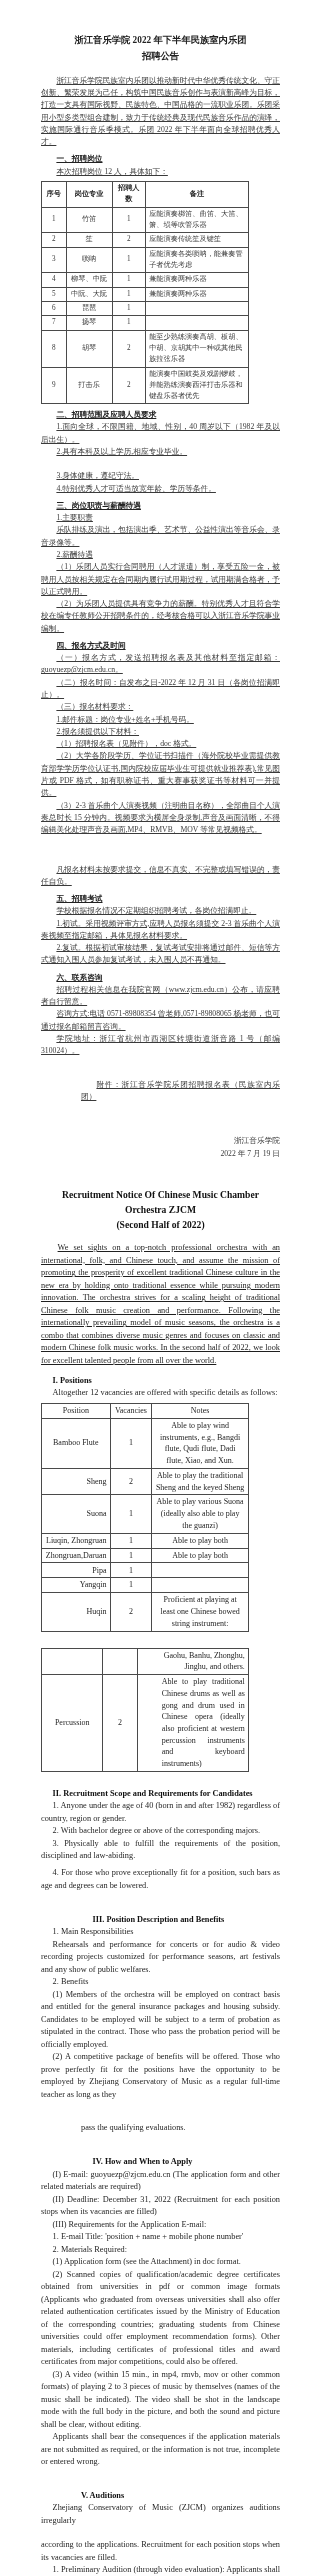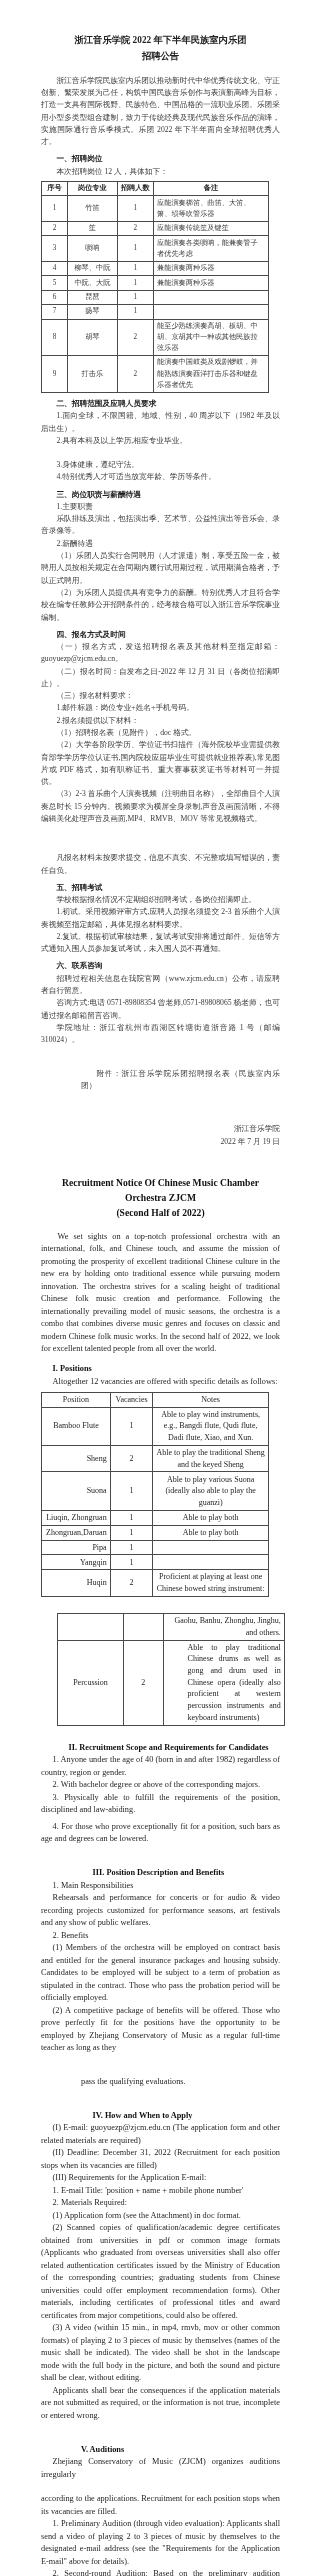--- a/index.html
+++ b/index.html
@@ -3,33 +3,33 @@
 <meta charset="utf-8">
 <style>
   html,body{margin:0;padding:0;background:#ffffff;}
   body{width:320px;font-family:"Liberation Serif","DejaVu Serif",serif;color:#333;}
   .page{box-sizing:border-box;width:320px;min-height:2576px;padding:33px 40px 48px 41px;background:#fff;}
   p{margin:0;}
   
   .cn{font-size:7.7px;line-height:12.3px;text-align:justify;color:#3a3a3a;}
   .cn-title{font-size:9.3px;line-height:15.5px;font-weight:bold;text-align:center;color:#222;}
   .cn-h{font-weight:bold;color:#222;margin-top:4.8px;}
-  .ind{text-indent:2em;}
+  .ind{text-indent:2em;text-decoration:underline;}
   .ind1{text-indent:1.4em;}
   .r{text-align:right;}
   
   .en{font-size:8.3px;line-height:12.5px;text-align:justify;color:#1f1f1f;}
   .en-title{font-size:9.6px;line-height:15px;font-weight:bold;text-align:center;color:#111;}
   .en-h{font-weight:bold;color:#111;margin-top:5.3px;}
   
-  .pb25{margin-top:30px;} .pb30{margin-top:16px;margin-left:16px;} .pb40{margin-top:21.3px;margin-left:40px;}
+  .pb25{margin-top:30px;} .pb30{margin-top:16px;} .pb40{margin-top:21.3px;margin-left:40px;}
   .pb50{margin-top:27px;} .pb55{margin-top:12px;}
   .mt8{margin-top:4.3px;} .mt14{margin-top:7.5px;} .mt20{margin-top:10.7px;}
   
-  table{border-collapse:collapse;width:228px;margin:3.2px 0 4.3px 0;}
+  table{border-collapse:collapse;width:208px;margin:3.2px 0 4.3px 0;}
   td,th{border:0.5px solid #4a4a4a;padding:1.1px 3.2px;vertical-align:middle;}
   .cn-table{font-size:7.2px;line-height:11.2px;color:#3a3a3a;}
   .cn-table th{font-weight:bold;text-align:center;color:#222;}
   .cn-table td{text-align:center;}
   .cn-table td.note{text-align:left;}
   .en-table{font-size:8px;line-height:11.7px;color:#1f1f1f;}
   .en-table th{font-weight:normal;text-align:center;}
   .en-table td{text-align:center;}
   .en-table td.pos-it{text-align:right;}
   .en-table td.just{text-align:justify;padding-left:24px;}

